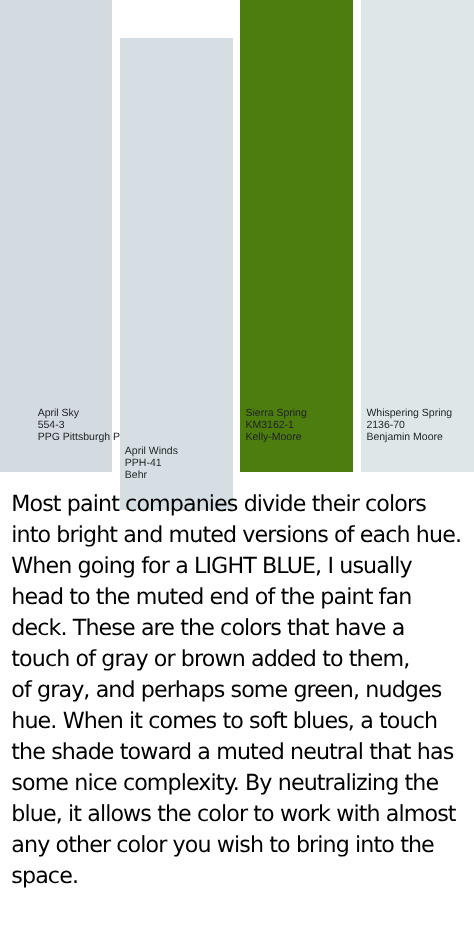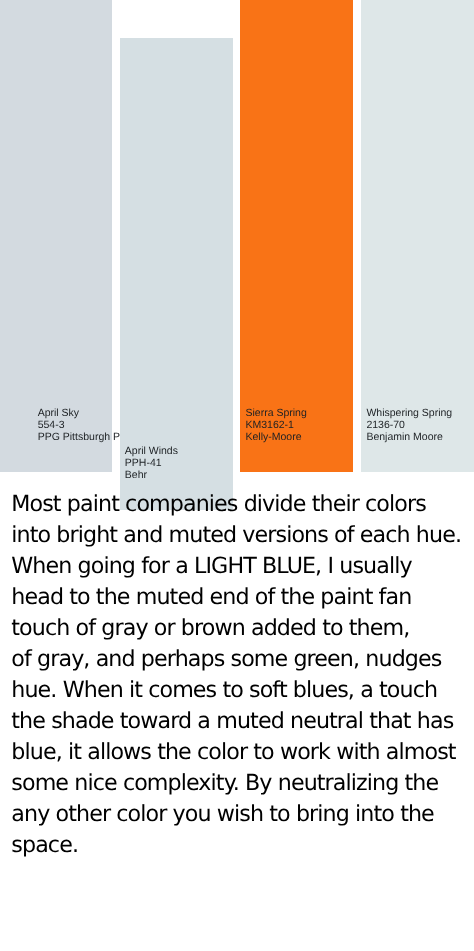--- a/index.html
+++ b/index.html
@@ -62,21 +62,21 @@
     </div>
 
     <div class="swatch swatch-2" style="background-color: rgb(213, 223, 227);">
       <div class="swatch-labels">
         <div class="swatch-line">April Winds</div>
         <div class="swatch-line">PPH-41</div>
         <div class="swatch-line">Behr</div>
       </div>
     </div>
 
-    <div class="swatch swatch-3" style="background-color: #f97316;">
+    <div class="swatch swatch-3" style="background-color: #4d7c0f;">
       <div class="swatch-labels">
         <div class="swatch-line">Sierra Spring</div>
         <div class="swatch-line">KM3162-1</div>
         <div class="swatch-line">Kelly-Moore</div>
       </div>
     </div>
 
     <div class="swatch swatch-4" style="background-color: rgb(222, 231, 232);">
       <div class="swatch-labels">
         <div class="swatch-line">Whispering Spring</div>
@@ -85,23 +85,24 @@
       </div>
     </div>
 
   </div>
 
   <div class="copy">
     <div class="copy-line">Most paint companies divide their colors</div>
     <div class="copy-line">into bright and muted versions of each hue.</div>
     <div class="copy-line">When going for a LIGHT BLUE, I usually</div>
     <div class="copy-line">head to the muted end of the paint fan</div>
+    <div class="copy-line">deck. These are the colors that have a</div>
     <div class="copy-line">touch of gray or brown added to them,</div>
     <div class="copy-line">of gray, and perhaps some green, nudges</div>
     <div class="copy-line">hue. When it comes to soft blues, a touch</div>
     <div class="copy-line">the shade toward a muted neutral that has</div>
+    <div class="copy-line">some nice complexity. By neutralizing the</div>
     <div class="copy-line">blue, it allows the color to work with almost</div>
-    <div class="copy-line">some nice complexity. By neutralizing the</div>
     <div class="copy-line">any other color you wish to bring into the</div>
     <div class="copy-line">space.</div>
   </div>
 
 </div>
 
 </body></html>

